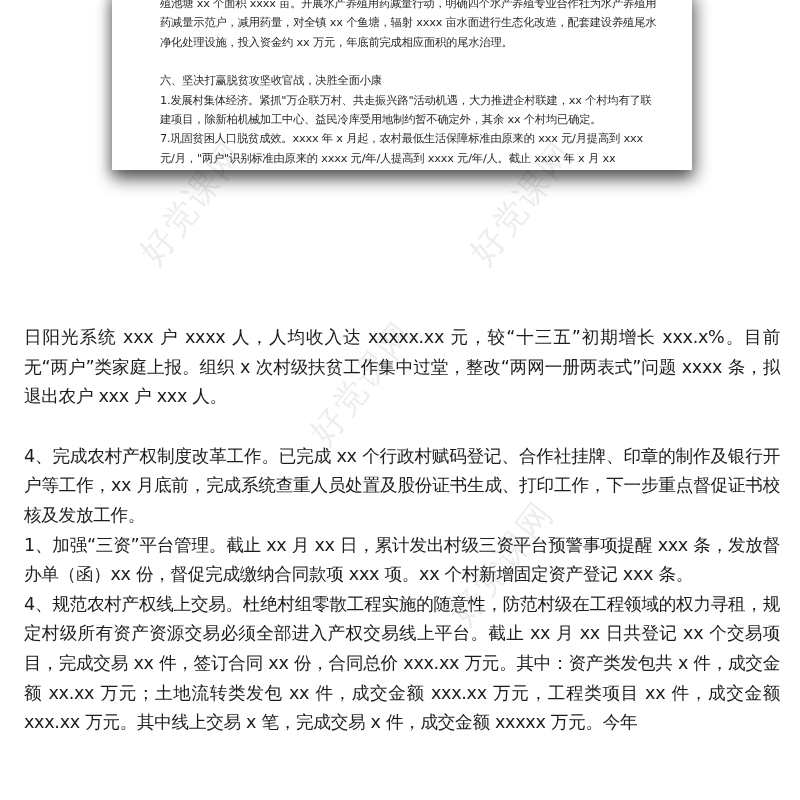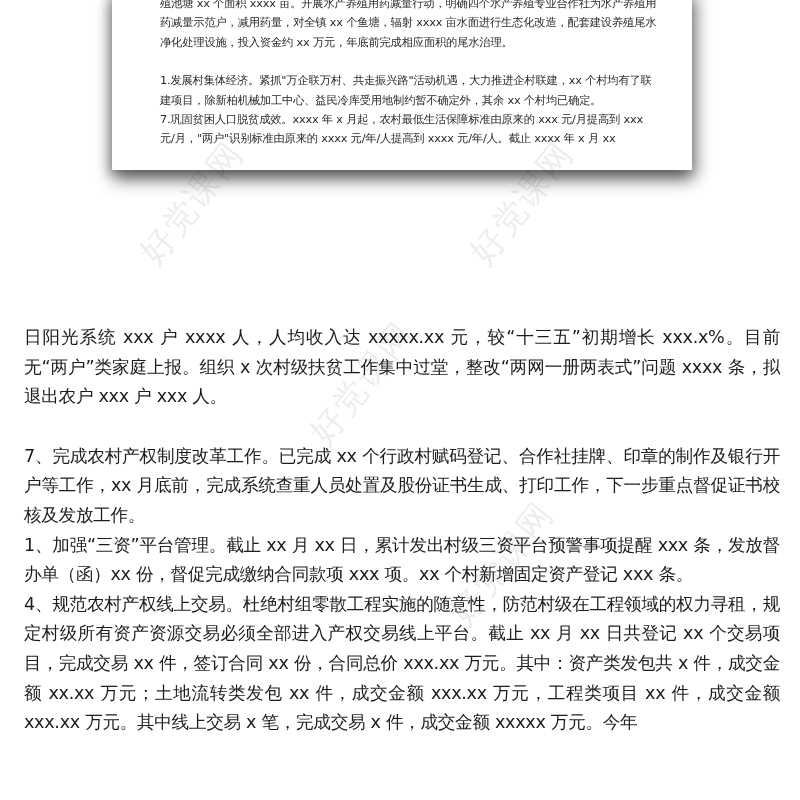--- a/index.html
+++ b/index.html
@@ -57,29 +57,30 @@
       z-index: 5;
     }
   </style>
 </head>
 <body>
 
 <div class="page-card-wrap">
   <div class="page-card-text">
     <span class="para">殖池塘 xx 个面积 xxxx 亩。开展水产养殖用药减量行动，明确四个水产养殖专业合作社为水产养殖用药减量示范户，减用药量，对全镇 xx 个鱼塘，辐射 xxxx 亩水面进行生态化改造，配套建设养殖尾水净化处理设施，投入资金约 xx 万元，年底前完成相应面积的尾水治理。</span>
     <div class="gap"></div>
+    <span class="para">六、坚决打赢脱贫攻坚收官战，决胜全面小康</span>
     <span class="para">1.发展村集体经济。紧抓"万企联万村、共走振兴路"活动机遇，大力推进企村联建，xx 个村均有了联建项目，除新柏机械加工中心、益民冷库受用地制约暂不确定外，其余 xx 个村均已确定。</span>
     <span class="para">7.巩固贫困人口脱贫成效。xxxx 年 x 月起，农村最低生活保障标准由原来的 xxx 元/月提高到 xxx 元/月，"两户"识别标准由原来的 xxxx 元/年/人提高到 xxxx 元/年/人。截止 xxxx 年 x 月 xx</span>
   </div>
 </div>
 
 <div class="watermark" style="left:120px; top:180px;">好党课网</div>
 <div class="watermark" style="left:450px; top:180px;">好党课网</div>
 <div class="watermark" style="left:290px; top:360px;">好党课网</div>
 <div class="watermark" style="left:430px; top:540px;">好党课网</div>
 
 <div class="doc-body">
   <span class="para">日阳光系统 xxx 户 xxxx 人，人均收入达 xxxxx.xx 元，较“十三五”初期增长 xxx.x%。目前无“两户”类家庭上报。组织 x 次村级扶贫工作集中过堂，整改“两网一册两表式”问题 xxxx 条，拟退出农户 xxx 户 xxx 人。</span>
   <div class="gap"></div>
-  <span class="para">7、完成农村产权制度改革工作。已完成 xx 个行政村赋码登记、合作社挂牌、印章的制作及银行开户等工作，xx 月底前，完成系统查重人员处置及股份证书生成、打印工作，下一步重点督促证书校核及发放工作。</span>
+  <span class="para">4、完成农村产权制度改革工作。已完成 xx 个行政村赋码登记、合作社挂牌、印章的制作及银行开户等工作，xx 月底前，完成系统查重人员处置及股份证书生成、打印工作，下一步重点督促证书校核及发放工作。</span>
   <span class="para">1、加强“三资”平台管理。截止 xx 月 xx 日，累计发出村级三资平台预警事项提醒 xxx 条，发放督办单（函）xx 份，督促完成缴纳合同款项 xxx 项。xx 个村新增固定资产登记 xxx 条。</span>
   <span class="para">4、规范农村产权线上交易。杜绝村组零散工程实施的随意性，防范村级在工程领域的权力寻租，规定村级所有资产资源交易必须全部进入产权交易线上平台。截止 xx 月 xx 日共登记 xx 个交易项目，完成交易 xx 件，签订合同 xx 份，合同总价 xxx.xx 万元。其中：资产类发包共 x 件，成交金额  xx.xx 万元；土地流转类发包 xx 件，成交金额 xxx.xx 万元，工程类项目 xx 件，成交金额 xxx.xx 万元。其中线上交易 x 笔，完成交易 x 件，成交金额 xxxxx 万元。今年</span>
 </div>
 
 </body></html>

